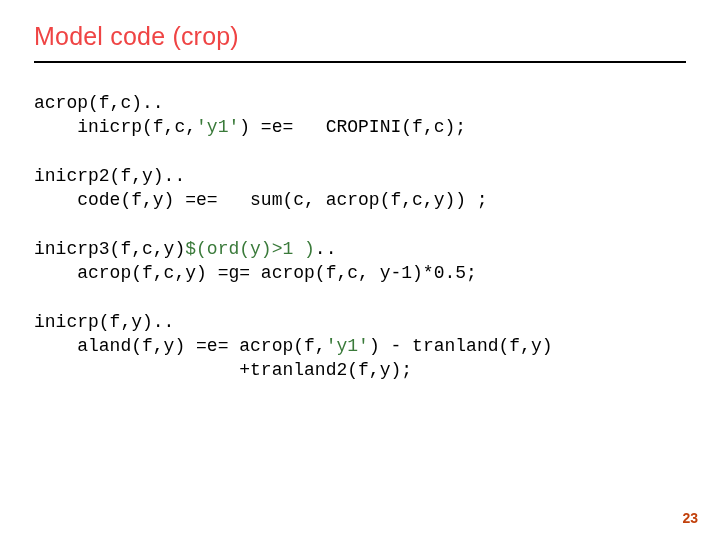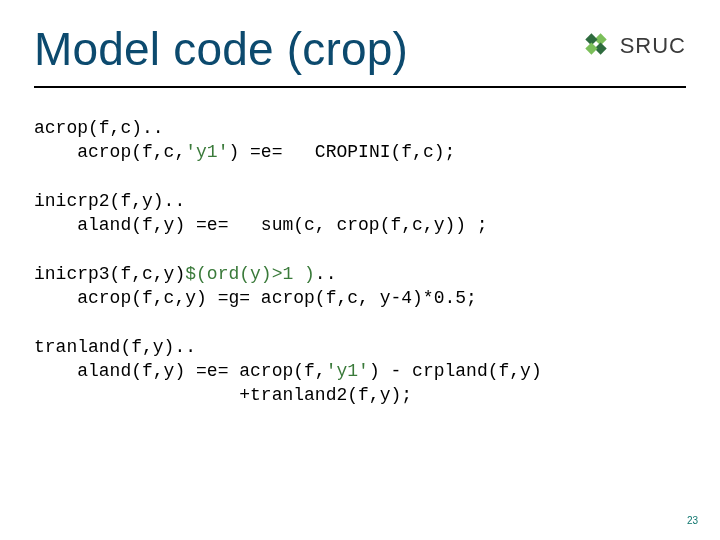--- a/index.html
+++ b/index.html
@@ -1,57 +1,44 @@
 <!DOCTYPE html>
 <html><head>
 <meta charset="utf-8">
 <style>
   * { margin: 0; padding: 0; box-sizing: border-box; }
   html, body { width: 720px; height: 540px; background: #fff; font-family: Arial, Helvetica, sans-serif; }
   .slide { position: relative; width: 720px; height: 540px; padding: 22px 34px 0 34px; }
   .header { display: flex; align-items: flex-start; justify-content: space-between; }
-  .title { font-size: 46px; font-weight: 400; color: #0c4a6e; letter-spacing: 0.2px; }
+  .title { font-size: 25px; font-weight: 400; color: #ef4444; letter-spacing: 0.2px; }
   .logo { display: flex; align-items: center; gap: 6px; margin-top: 4px; }
   .logo-text { font-size: 22px; font-weight: 400; color: #3b3b3b; letter-spacing: 1px; }
   .rule { border: none; border-bottom: 2px solid #000; margin-top: 10px; }
   .code { margin-top: 28px; font-family: "Courier New", Courier, monospace; font-size: 18px; line-height: 1.35; color: #000; white-space: pre; }
   .code .hl { color: #3a7a3a; text-align: right; } 
-  .pagenum { position: absolute; right: 22px; bottom: 14px; font-size: 10px; color: #0f766e; }
+  .pagenum { position: absolute; right: 22px; bottom: 14px; font-size: 14px; color: #c2410c; font-weight: bold; }
 </style>
 </head>
 <body>
 
 <div class="slide">
 
   <div class="header">
     <div class="title">Model code (crop)</div>
-    <div class="logo">
-      <span>
-        <svg width="36" height="36" viewBox="0 0 100 100">
-          <g transform="translate(50,50)">
-            <rect x="-12" y="-30" width="24" height="24" transform="rotate(45)" fill="#7bbf5a"></rect>
-            <rect x="-30" y="-12" width="24" height="24" transform="rotate(45)" fill="#2e6b3e"></rect>
-            <rect x="6" y="-12" width="24" height="24" transform="rotate(45)" fill="#2e6b3e"></rect>
-            <rect x="-12" y="6" width="24" height="24" transform="rotate(45)" fill="#7bbf5a"></rect>
-          </g>
-        </svg>
-      </span>
-      <span class="logo-text">SRUC</span>
-    </div>
   </div>
 
   <hr class="rule">
 
   <div class="code"><span>acrop(f,c)..</span>
-<span>    acrop(f,c,</span><span class="hl">'y1'</span><span>) =e=   CROPINI(f,c);</span>
+<span>    inicrp(f,c,</span><span class="hl">'y1'</span><span>) =e=   CROPINI(f,c);</span>
 
 <span>inicrp2(f,y)..</span>
-<span>    aland(f,y) =e=   sum(c, crop(f,c,y)) ;</span>
+<span>    code(f,y) =e=   sum(c, acrop(f,c,y)) ;</span>
 
 <span>inicrp3(f,c,y)</span><span class="hl">$(ord(y)&gt;1 )</span><span>..</span>
-<span>    acrop(f,c,y) =g= acrop(f,c, y-4)*0.5;</span>
+<span>    acrop(f,c,y) =g= acrop(f,c, y-1)*0.5;</span>
 
-<span>tranland(f,y)..</span>
-<span>    aland(f,y) =e= acrop(f,</span><span class="hl">'y1'</span><span>) - crpland(f,y)</span>
+<span>inicrp(f,y)..</span>
+<span>    aland(f,y) =e= acrop(f,</span><span class="hl">'y1'</span><span>) - tranland(f,y)</span>
 <span>                   +tranland2(f,y);</span></div>
 
   <div class="pagenum">23</div>
 </div>
 
 </body></html>

